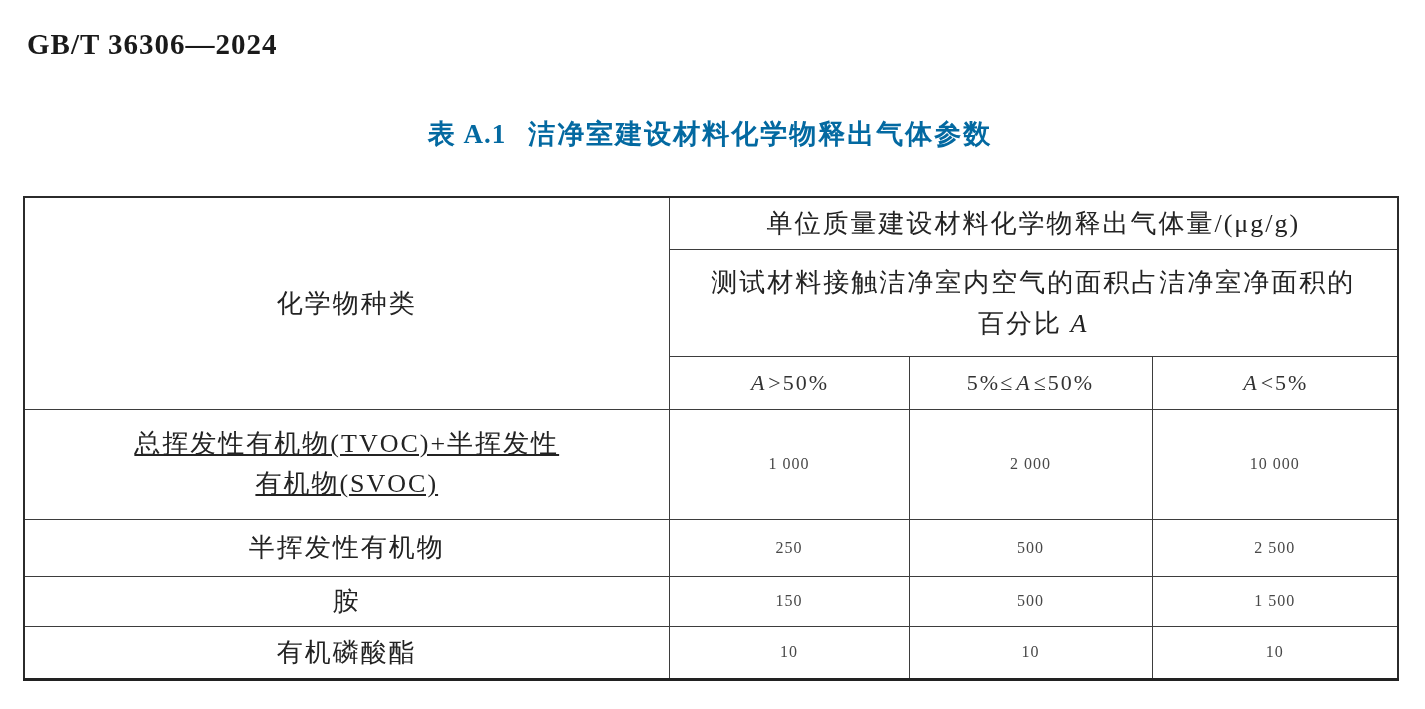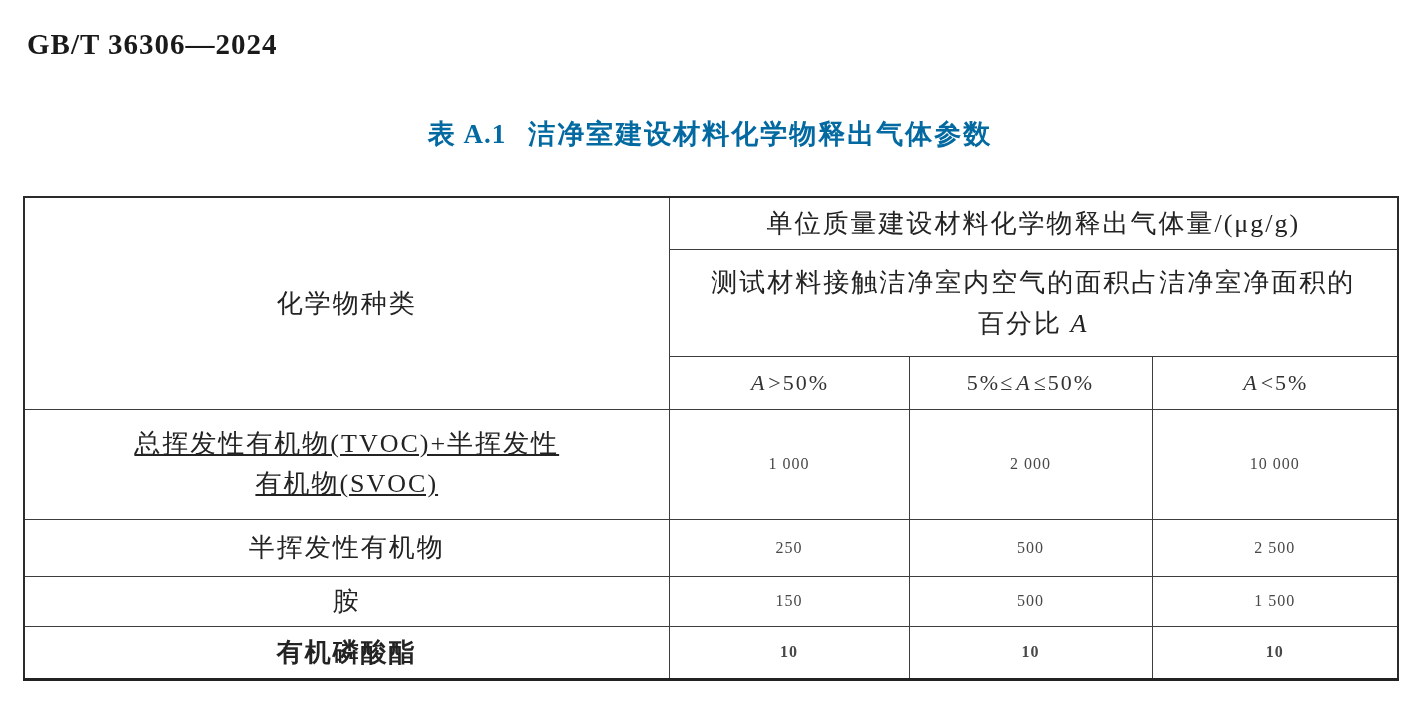--- a/index.html
+++ b/index.html
@@ -74,21 +74,21 @@
     margin: 0 2px;
   }
   .subhdr-line { display: block; text-align: center; }
   .subhdr-line2 { margin-top: 6px; }
   tr.hrow1 { height: 52px; }
   tr.hrow2 { height: 107px; }
   tr.hrow3 { height: 53px; }
   tr.drow1 { height: 110px; }
   tr.drow2 { height: 57px; }
   tr.drow3 { height: 50px; }
-  tr.drow4 { height: 53px; font-weight: bold; }
+  tr.drow4 { height: 53px; }
 </style>
 </head>
 <body>
 
 <div class="doc-header">GB/T 36306—2024</div>
 
 <div class="table-caption">
   <span class="caption-label">表 A.1</span><span class="caption-title">洁净室建设材料化学物释出气体参数</span>
 </div>
 

